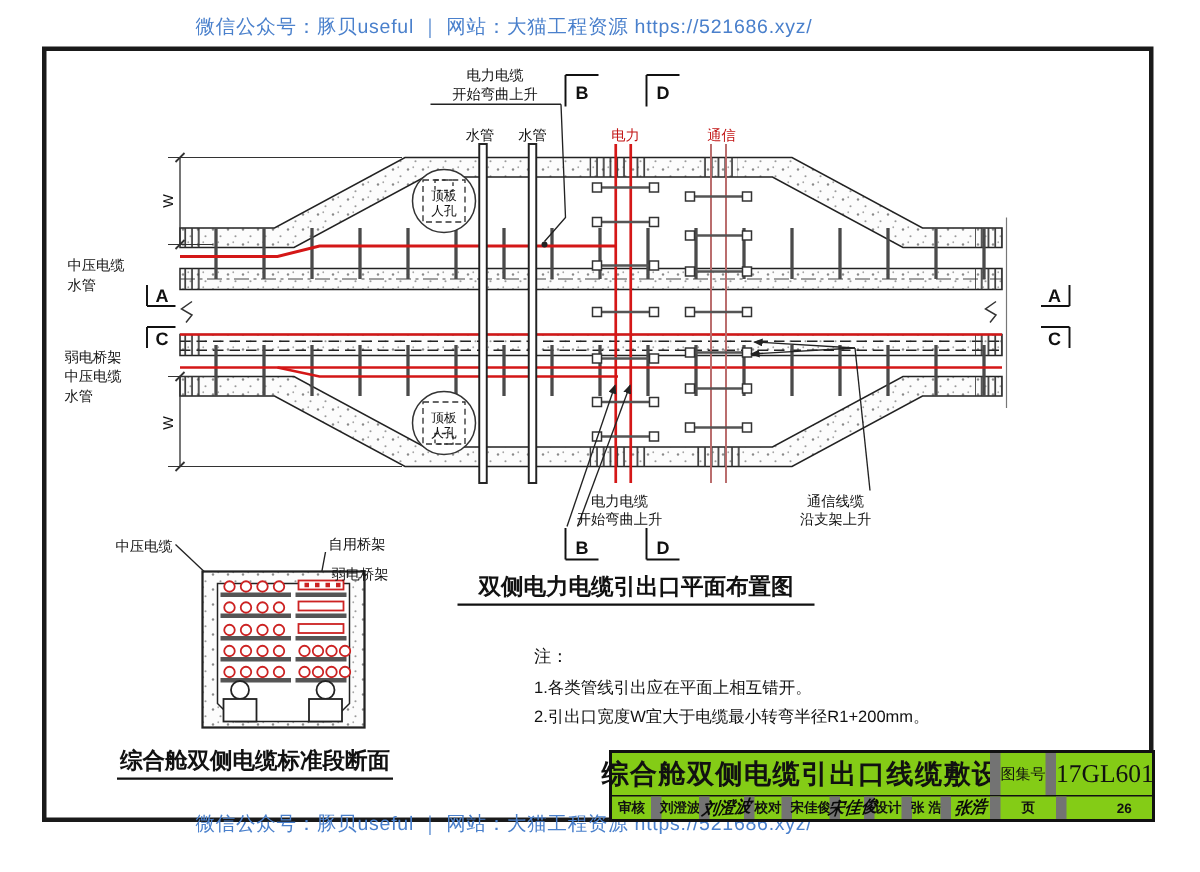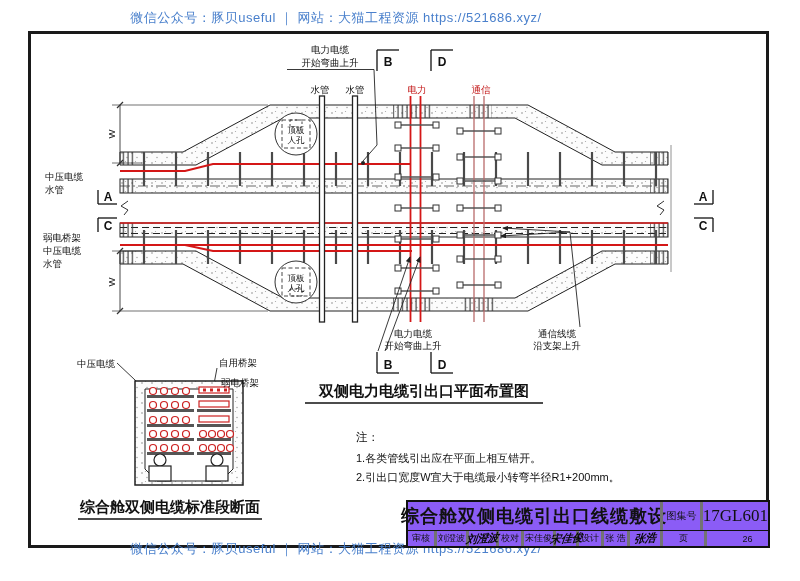--- a/index.html
+++ b/index.html
@@ -7,31 +7,31 @@
         font-family:"Liberation Sans",sans-serif;}
   .wm{position:absolute;left:0;width:672px;text-align:center;color:#4a80cc;
       font-size:13px;letter-spacing:.5px;white-space:nowrap;}
   #wm-top{top:9px;z-index:5;}
   #wm-bottom{top:540px;z-index:2;}
   #frame{position:absolute;left:28px;top:31px;width:741px;height:517px;
          border:3px solid #1a1a1a;box-sizing:border-box;z-index:1;background:transparent;}
   #drawing{position:absolute;left:0;top:0;z-index:3;}
   
   #tblock{position:absolute;left:406px;top:500px;width:364px;height:48px;z-index:4;
-          background:#8b5cf6;border:2px solid #111;box-sizing:border-box;display:flex;flex-direction:column;}
+          background:#84cc16;border:2px solid #111;box-sizing:border-box;display:flex;flex-direction:column;}
   .tb-row{display:flex;flex:0 0 auto;}
   .tb-row1{height:28px;}
   .tb-row2{height:16px;border-top:1px solid #111;flex:1;}
-  .tb-cell{border-left:3px solid #737373;display:flex;align-items:center;justify-content:center;
+  .tb-cell{border-left:7px solid #737373;display:flex;align-items:center;justify-content:center;
            box-sizing:border-box;overflow:visible;white-space:nowrap;}
   .tb-cell:first-child{border-left:none;}
   .tb-title{width:252px;font-size:18px;font-weight:bold;letter-spacing:1px;color:#111;}
   .tb-atlas-label{width:44px;font-size:10px;color:#111;}
   .tb-atlas-no{flex:1;font-family:"Liberation Serif",serif;font-size:17px;color:#111;}
-  .tb-s{font-size:9px;color:#111;}
+  .tb-s{font-size:9px;color:#111;font-weight:bold;}
   .sig{font-size:11px;font-weight:bold;font-style:italic;color:#0a0a0a;
        transform:rotate(-4deg) skewX(-10deg);display:inline-block;}
   
   .w26{width:26px;} .w32{width:32px;} .w30{width:30px;} .w25{width:25px;}
   .w23{width:23px;} .w33{width:33px;} .w44{width:44px;} .wfill{flex:1;padding-left:20px;}
   text{font-family:"Liberation Sans",sans-serif;fill:#111;}
   .lab{font-size:9.5px;} .lab8{font-size:8.5px;} .red{fill:#c21414;}
   .mk{font-size:12px;font-weight:bold;}
   .ttl{font-size:15px;font-weight:bold;}
 </style>

